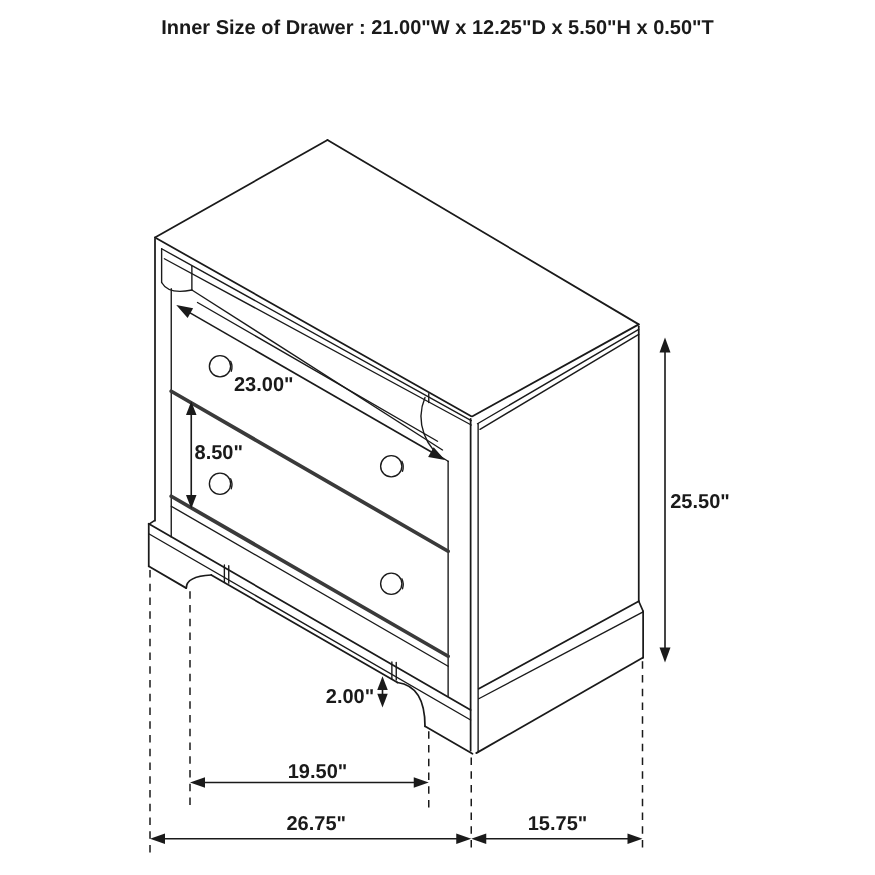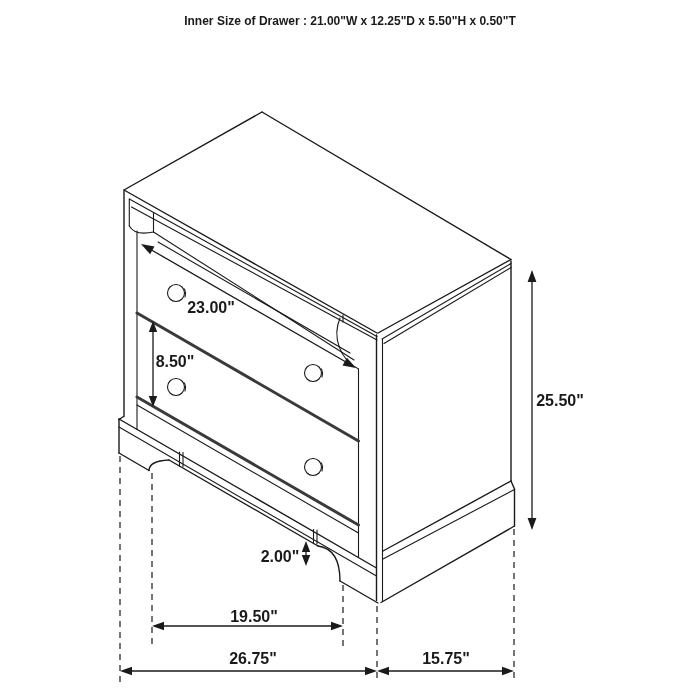--- a/index.html
+++ b/index.html
@@ -14,21 +14,21 @@
     background: #ffffff;
     font-family: "Liberation Sans", sans-serif;
     overflow: hidden;
   }
   .title {
     position: absolute;
     top: 14px;
     left: 0;
     width: 700px;
     text-align: center;
-    font-size: 12px;
+    font-size: 16px;
     font-weight: bold;
     color: #1a1a1a;
     letter-spacing: 0px;
   }
   svg { display: block; }
   .ln   { stroke: #1a1a1a; stroke-width: 1.4; fill: none; stroke-linecap: round; }
   .lnt  { stroke: #1a1a1a; stroke-width: 1.1; fill: none; stroke-linecap: round; }
   .thick{ stroke: #3a3a3a; stroke-width: 3;   fill: none; stroke-linecap: round; }
   .dim  { stroke: #1a1a1a; stroke-width: 1.3; fill: none; }
   .dash { stroke: #1a1a1a; stroke-width: 1.2; fill: none; stroke-dasharray: 6 5; }

